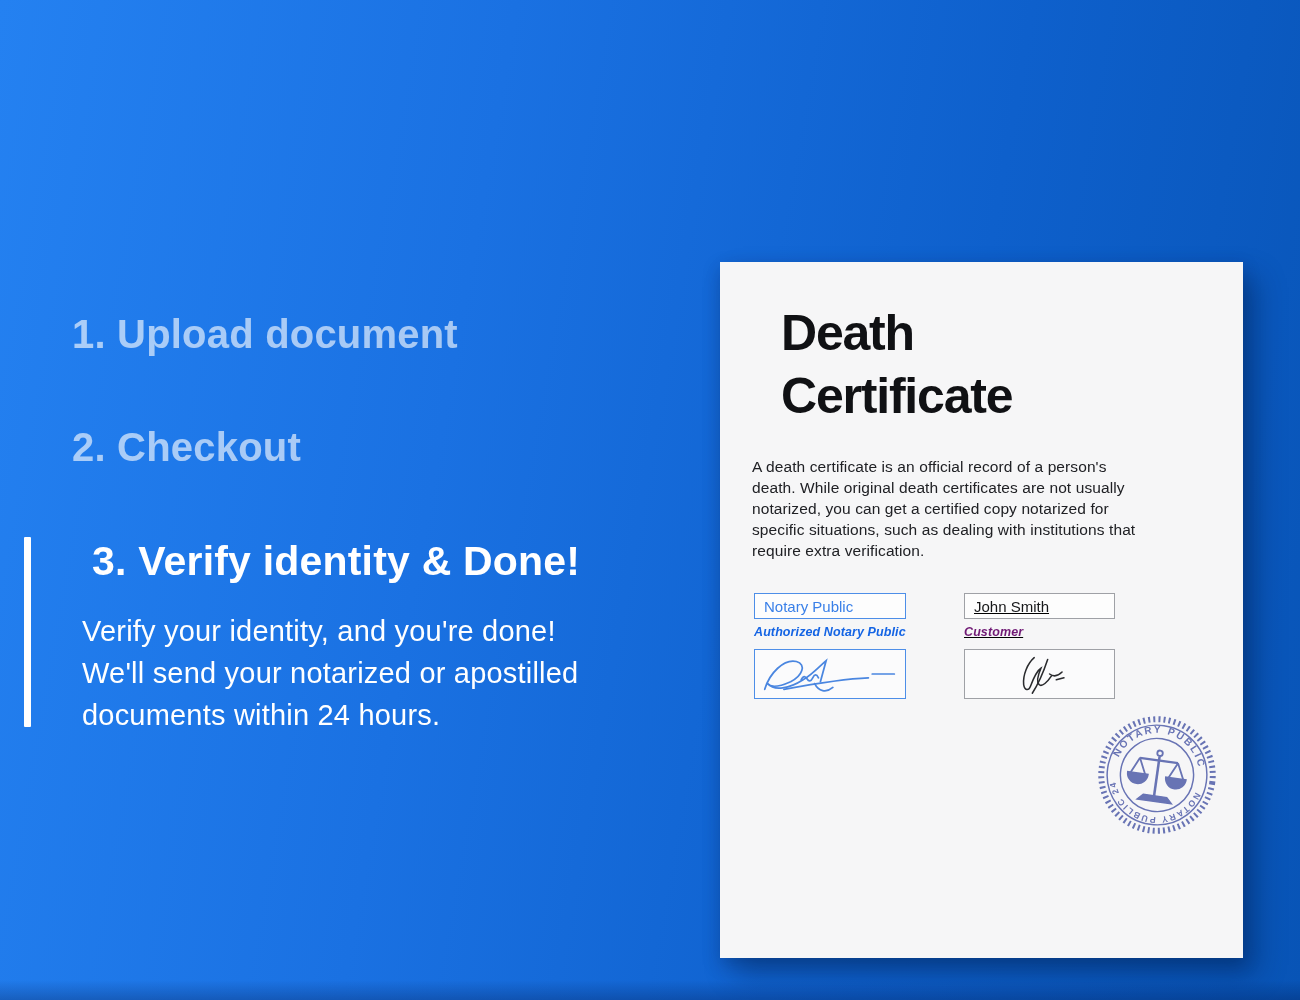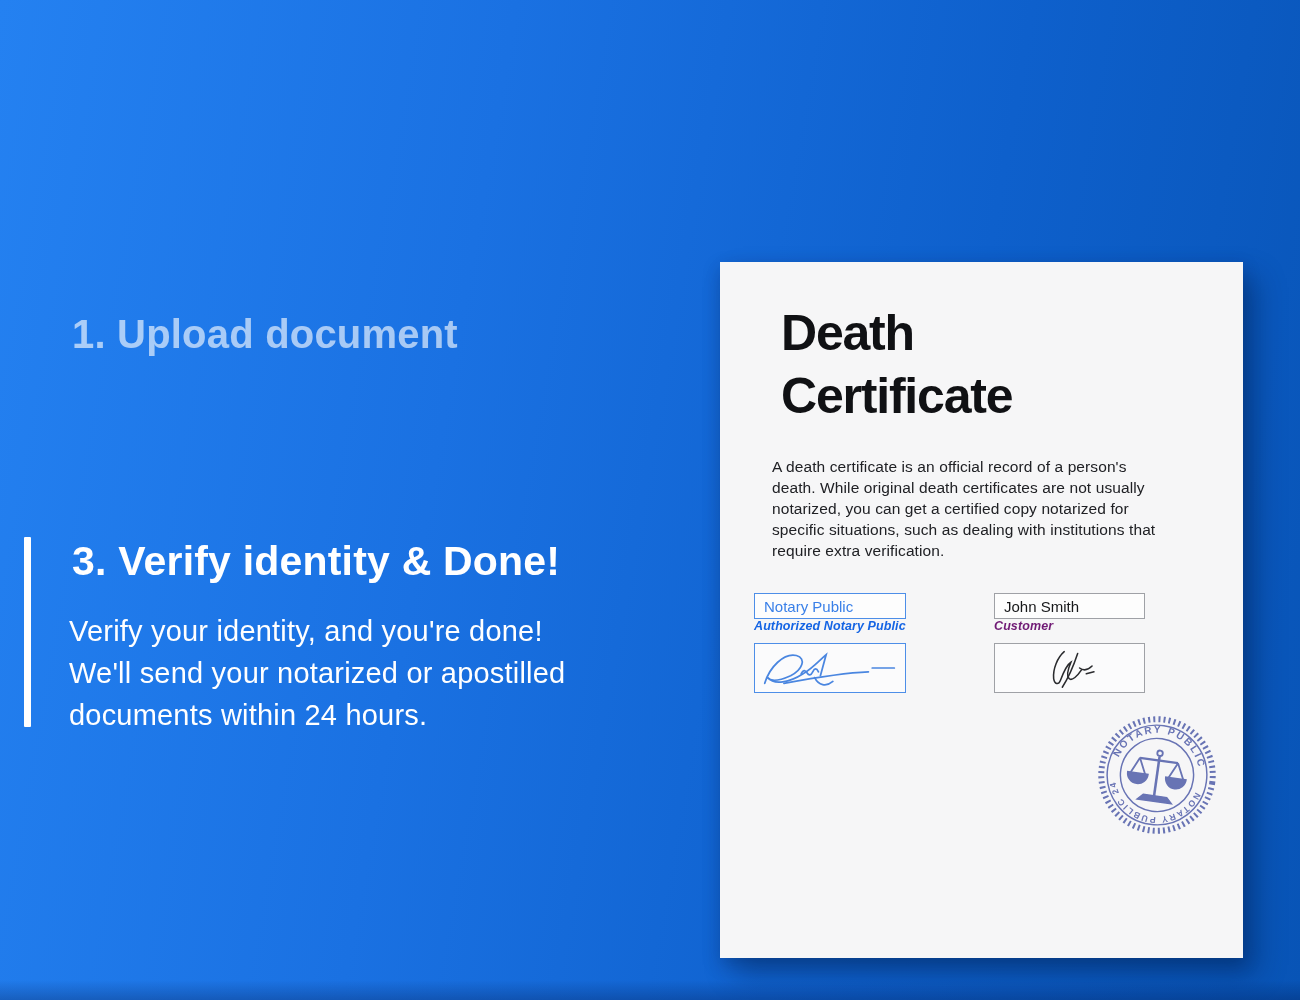--- a/index.html
+++ b/index.html
@@ -23,62 +23,62 @@
 
   
   .step{
     position:absolute;left:72px;
     font-weight:700;font-size:40px;letter-spacing:.2px;
     color:rgba(255,255,255,.62);
     white-space:nowrap;
   }
   .step-1{top:312px;text-align:center;}
   .step-2{top:425px;}
-  .step-3{top:538px;color:#ffffff;font-size:41px;}
+  .step-3{top:538px;color:#ffffff;font-size:41px;margin-left:20px;}
   .active-bar{
     position:absolute;left:24px;top:537px;
     width:7px;height:190px;background:#ffffff;border-radius:1px;
   }
   .step-desc{
-    position:absolute;left:69px;top:610px;width:640px;
+    position:absolute;left:82px;top:610px;width:640px;
     color:#ffffff;font-size:29px;line-height:42px;
     white-space:pre-line;letter-spacing:.2px;
   }
 
   
   .doc{
     position:absolute;left:720px;top:262px;
     width:523px;height:696px;
     background:#f6f6f7;
     box-shadow:14px 16px 26px rgba(3,28,74,.38), 0 6px 16px rgba(3,28,74,.25);
   }
   .doc-title{
     position:absolute;left:40px;top:40px;
     font-size:50px;line-height:63px;font-weight:800;
     letter-spacing:-1.2px;color:#101114;
     white-space:pre-line;
     margin-left:21px;
   }
   .doc-body{
-    position:absolute;left:52px;top:194px;width:400px;
+    position:absolute;left:32px;top:194px;width:400px;
     font-size:15.5px;line-height:21px;color:#202125;
     white-space:pre-line;letter-spacing:.1px;
   }
   .field-col{position:absolute;top:331px;width:152px;}
   .field-col.left{left:34px;}
-  .field-col.right{left:274px;width:151px;}
+  .field-col.right{left:244px;width:151px;text-decoration:underline;}
   .field-box{
     box-sizing:border-box;height:26px;
     display:flex;align-items:center;padding-left:9px;
     font-size:15px;background:rgba(255,255,255,.75);
   }
   .field-box.blue{border:1.5px solid #4d8ee8;color:#3a80e8;}
   .field-box.gray{border:1px solid #9fa1a6;color:#17181a;}
   .field-label{
-    font-size:12.5px;font-weight:700;font-style:italic;
+    margin-top:6px;font-size:12.5px;font-weight:700;font-style:italic;
     letter-spacing:.1px;
   }
   .field-label.blue{color:#1464e4;}
   .field-label.dark{color:#701a75;}
   .sig-box{
     box-sizing:border-box;margin-top:10px;height:50px;
     background:rgba(255,255,255,.6);
   }
   .sig-box.blue{border:1.5px solid #4d8ee8;}
   .sig-box.gray{border:1px solid #9fa1a6;}
@@ -88,20 +88,21 @@
     position:absolute;left:373px;top:449px;width:128px;height:128px;
     opacity:.92;
   }
 </style>
 </head>
 <body>
 
 <div class="slide">
 
   <div class="step step-1">1. Upload document</div>
+  <div class="step step-2">2. Checkout</div>
 
   <div class="active-bar"></div>
   <div class="step step-3">3. Verify identity &amp; Done!</div>
   <div class="step-desc">Verify your identity, and you're done!
 We'll send your notarized or apostilled
 documents within 24 hours.</div>
 
   <div class="doc">
 
     <div class="doc-title">Death

